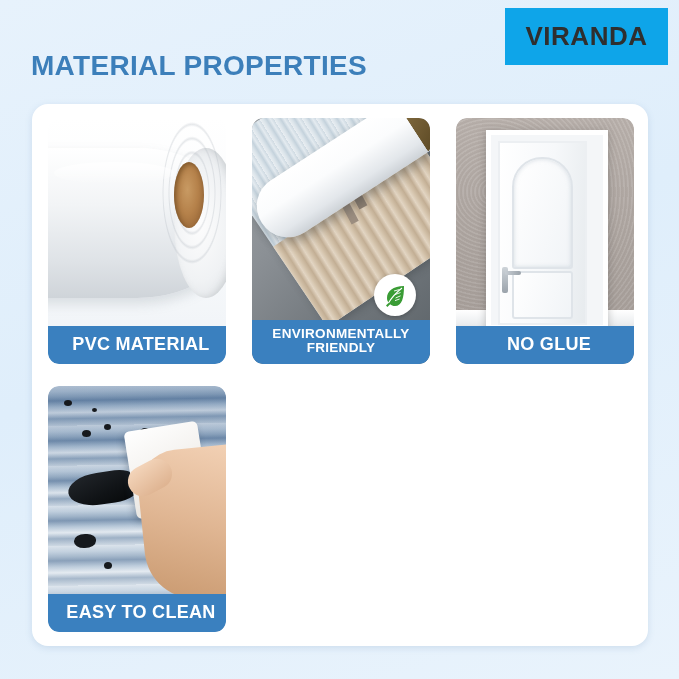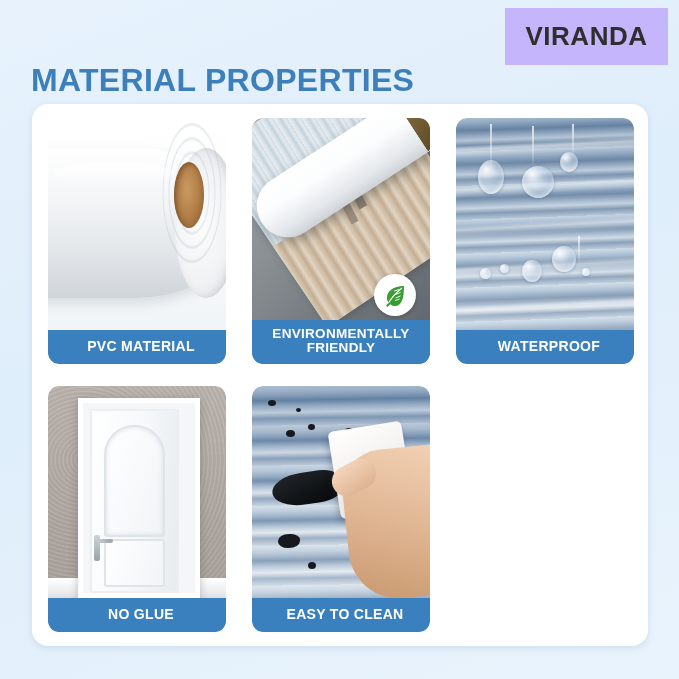--- a/index.html
+++ b/index.html
@@ -20,44 +20,43 @@
     height: 679px;
   }
 
   
   .brand-box {
     position: absolute;
     left: 505px;
     top: 8px;
     width: 163px;
     height: 57px;
-    background: #c4b5fd;
+    background: #0ea5e9;
     display: flex;
     align-items: center;
     justify-content: center;
   }
   .brand-text {
     font-size: 26px;
     font-weight: bold;
     letter-spacing: 0.5px;
     color: #2f2f2f;
     font-family: "Liberation Sans", sans-serif;
   }
 
   .page-title {
     position: absolute;
     left: 31px;
     top: 50px;
-    font-size: 32px;
+    font-size: 28px;
     font-weight: bold;
     letter-spacing: 0.3px;
     color: #3c7fba;
     font-family: "Liberation Sans", sans-serif;
     white-space: nowrap;
-    margin-top: 12px;
   }
 
   
   .panel {
     position: absolute;
     left: 32px;
     top: 104px;
     width: 616px;
     height: 542px;
     background: #ffffff;
@@ -94,21 +93,21 @@
     border-radius: 11px;
   }
   .card-label {
     position: absolute;
     left: 0;
     right: 0;
     bottom: 0;
     background: #3a80bf;
     border-radius: 0 0 11px 11px;
     color: #ffffff;
-    font-size: 14px;
+    font-size: 18px;
     font-weight: bold;
     letter-spacing: 0.3px;
     text-align: center;
     line-height: 1.08;
     padding: 9px 4px 10px 12px;
     box-sizing: border-box;
     text-transform: uppercase;
     z-index: 6;
   }
   .card-label.two-line {
@@ -589,38 +588,20 @@
             <path d="M22 4C11 4 5 9 5 16c0 2 .7 3.6 1.7 4.8L4 23.6l1.4 1.4 2.8-2.8C9.4 23.2 11 24 13 24c7 0 9-8 9-20z" fill="#3a9c35"></path>
             <path d="M20 6C15 10 10 15 6.5 21" stroke="#ffffff" stroke-width="1.1" fill="none"></path>
             <path d="M17.5 7.5L12 9M18.5 10.5L13 12.6M18.6 13.8L13.6 16M17.6 17L13 18.6" stroke="#ffffff" stroke-width="0.9" fill="none"></path>
           </svg>
         </div>
       </div>
       <div class="card-label two-line">ENVIRONMENTALLY FRIENDLY</div>
     </div>
 
 
-    <div class="card">
-      <div class="card-media">
-        <div class="wp-bg"></div>
-        <div class="streak" style="left:34px; top:6px; height:46px;"></div>
-        <div class="streak" style="left:76px; top:8px; height:40px;"></div>
-        <div class="streak" style="left:116px; top:6px; height:34px;"></div>
-        <div class="drop" style="left:22px; top:42px; width:26px; height:34px;"></div>
-        <div class="drop" style="left:66px; top:48px; width:32px; height:32px;"></div>
-        <div class="drop" style="left:104px; top:34px; width:18px; height:20px;"></div>
-        <div class="drop" style="left:96px; top:128px; width:24px; height:26px;"></div>
-        <div class="drop" style="left:66px; top:142px; width:20px; height:22px;"></div>
-        <div class="drop" style="left:24px; top:150px; width:11px; height:11px;"></div>
-        <div class="drop" style="left:44px; top:146px; width:9px; height:9px;"></div>
-        <div class="drop" style="left:126px; top:150px; width:8px; height:8px;"></div>
-        <div class="streak" style="left:122px; top:118px; height:26px;"></div>
-      </div>
-      <div class="card-label">WATERPROOF</div>
-    </div>
 
     <div class="card">
       <div class="card-media">
         <div class="door-bg"></div>
         <div class="baseboard"></div>
         <div class="door-frame">
           <div class="door-leaf">
             <div class="door-panel-top"></div>
             <div class="door-panel-bot"></div>
             <div class="door-handle"></div>

